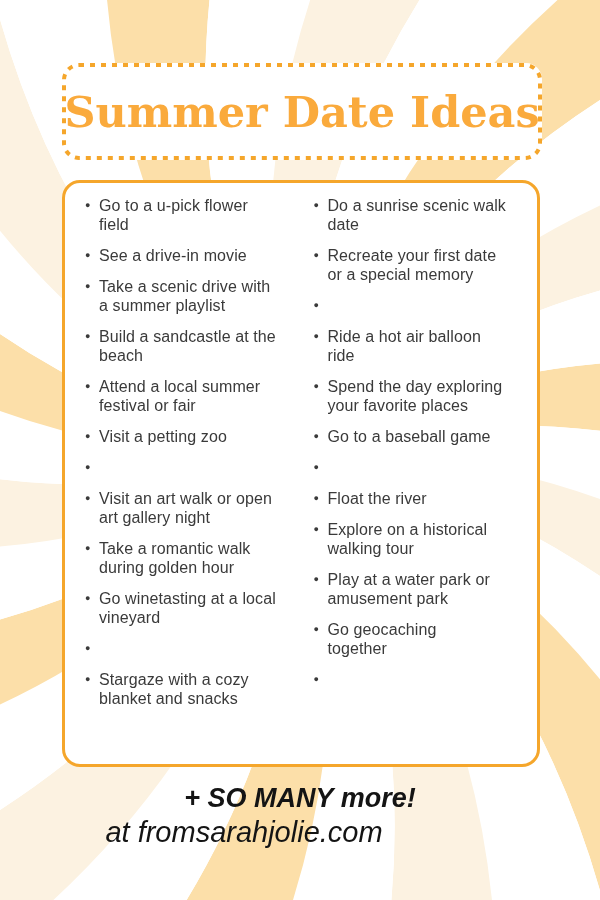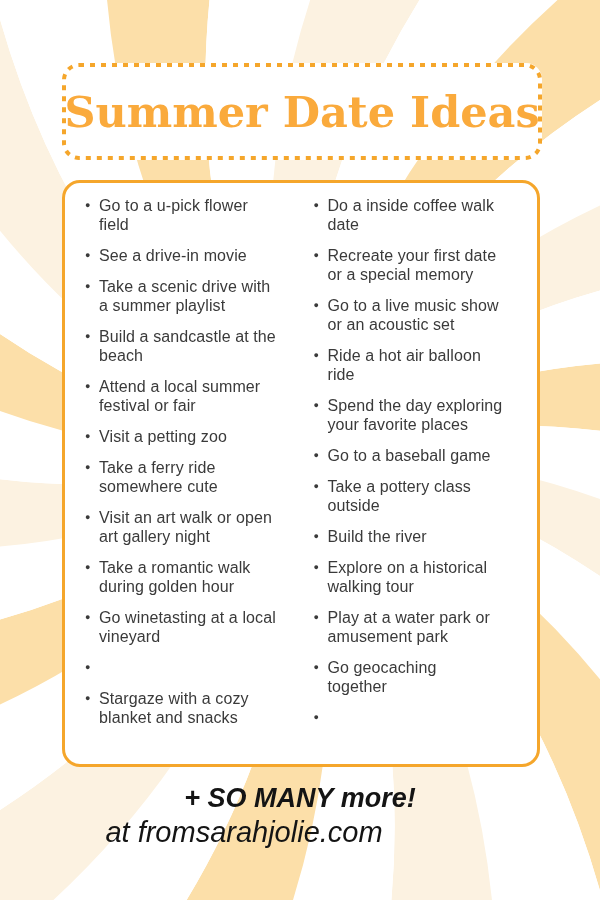--- a/index.html
+++ b/index.html
@@ -161,22 +161,20 @@
           <span class="bullet">●</span>
           <span class="idea-text">Attend a local summer
 festival or fair</span>
         </li>
       <li class="idea-item">
           <span class="bullet">●</span>
           <span class="idea-text">Visit a petting zoo</span>
         </li>
       <li class="idea-item">
           <span class="bullet">●</span>
-          <span class="idea-text">Take a ferry ride
-somewhere cute</span>
         </li>
       <li class="idea-item">
           <span class="bullet">●</span>
           <span class="idea-text">Visit an art walk or open
 art gallery night</span>
         </li>
       <li class="idea-item">
           <span class="bullet">●</span>
           <span class="idea-text">Take a romantic walk
 during golden hour</span>
@@ -191,55 +189,51 @@
         </li>
       <li class="idea-item">
           <span class="bullet">●</span>
           <span class="idea-text">Stargaze with a cozy
 blanket and snacks</span>
         </li>
     </ul>
     <ul class="idea-col">
       <li class="idea-item">
           <span class="bullet">●</span>
-          <span class="idea-text">Do a inside coffee walk
+          <span class="idea-text">Do a sunrise scenic walk
 date</span>
         </li>
       <li class="idea-item">
           <span class="bullet">●</span>
           <span class="idea-text">Recreate your first date
 or a special memory</span>
         </li>
       <li class="idea-item">
           <span class="bullet">●</span>
-          <span class="idea-text">Go to a live music show
-or an acoustic set</span>
         </li>
       <li class="idea-item">
           <span class="bullet">●</span>
           <span class="idea-text">Ride a hot air balloon
 ride</span>
         </li>
       <li class="idea-item">
           <span class="bullet">●</span>
           <span class="idea-text">Spend the day exploring
 your favorite places</span>
         </li>
       <li class="idea-item">
           <span class="bullet">●</span>
           <span class="idea-text">Go to a baseball game</span>
         </li>
       <li class="idea-item">
           <span class="bullet">●</span>
-          <span class="idea-text">Take a pottery class
-outside</span>
-        </li>
-      <li class="idea-item">
-          <span class="bullet">●</span>
-          <span class="idea-text">Build the river</span>
+        </li>
+      <li class="idea-item">
+          <span class="bullet">●</span>
+          <span class="idea-text">Float the river</span>
         </li>
       <li class="idea-item">
           <span class="bullet">●</span>
           <span class="idea-text">Explore on a historical
 walking tour</span>
         </li>
       <li class="idea-item">
           <span class="bullet">●</span>
           <span class="idea-text">Play at a water park or
 amusement park</span>

